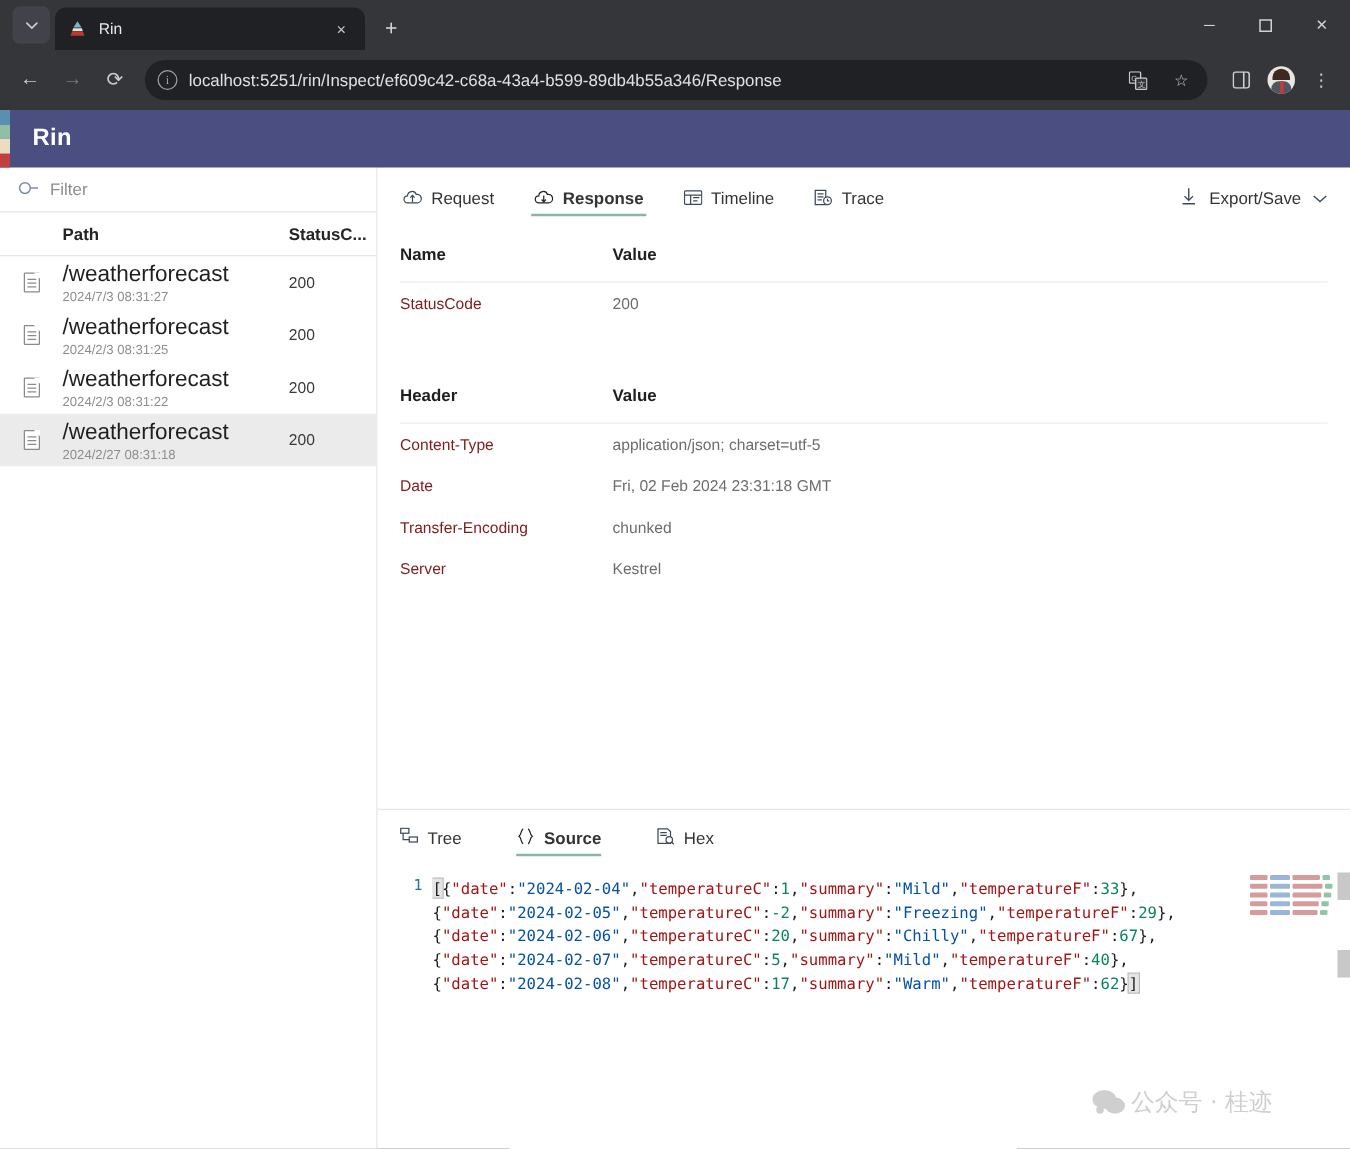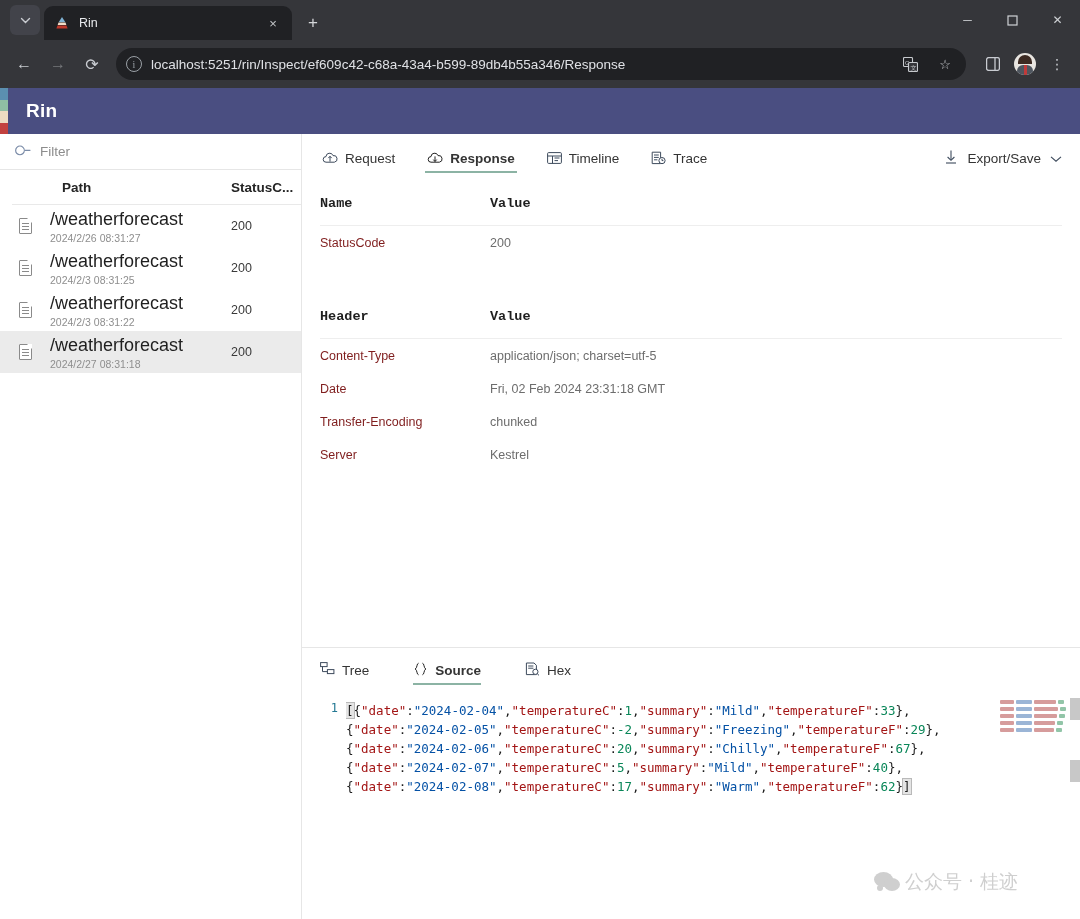--- a/index.html
+++ b/index.html
@@ -58,21 +58,21 @@
 
   .app-body { flex: 1; display: flex; min-height: 0; }
 
   
   .sidebar { width: 302px; flex: 0 0 302px; border-right: 1px solid #e6e6e6; display: flex; flex-direction: column; background: #fff; }
   .filter-row { height: 36px; display: flex; align-items: center; gap: 10px; padding: 0 16px; border-bottom: 1px solid #e6e6e6; }
   .filter-icon { color: #7b8ca8; font-size: 13px; transform: rotate(-45deg); display: inline-block; }
   .filter-input { border: 0; outline: 0; font-size: 13.5px; color: #3a3a3a; font-family: "Liberation Sans", sans-serif; flex: 1; background: transparent; }
   .filter-input::placeholder { color: #8c8c8c; }
 
-  .list-head { height: 35px; display: flex; align-items: center; border-bottom: 1px solid #e9e9e9; font-size: 13.5px; font-weight: bold; color: #252525; margin-left: 12px; }
+  .list-head { height: 35px; display: flex; align-items: center; border-bottom: 1px solid #e9e9e9; font-size: 13.5px; font-weight: bold; color: #252525; }
   .col-icon { width: 50px; flex: 0 0 50px; }
   .col-path { flex: 1; }
   .col-status { width: 70px; flex: 0 0 70px; }
 
   .list { flex: 1; overflow: hidden; }
   .row { height: 42px; display: flex; align-items: center; font-size: 12.5px; }
   .row.selected { background: #ebebeb; }
   .row .col-icon { display: flex; align-items: center; justify-content: center; }
   .doc-icon { width: 13px; height: 16px; border: 1.2px solid #8a8a8a; border-radius: 1px; position: relative; background: #fff; }
   .doc-icon::before { content: ""; position: absolute; right: -1.2px; top: -1.2px; border-left: 5px solid transparent; border-top: 5px solid #fff; }
@@ -88,21 +88,21 @@
   .main { flex: 1; display: flex; flex-direction: column; min-width: 0; }
   .tabbar { height: 48px; display: flex; align-items: center; padding: 0 18px; position: relative; }
   .ptab { display: flex; align-items: center; gap: 7px; font-size: 13.5px; color: #343434; padding: 0 2px; height: 48px; margin-right: 28px; position: relative; }
   .ptab.active { font-weight: bold; }
   .ptab.active::after { content: ""; position: absolute; left: 0; right: 0; bottom: 9px; height: 2px; background: #8cb3a4; }
   .ptab svg { display: block; }
   .export { margin-left: auto; display: flex; align-items: center; gap: 9px; font-size: 13.5px; color: #343434; }
 
   .content { flex: 1; overflow: hidden; padding: 0 18px; min-height: 0; display: flex; flex-direction: column; }
 
-  .kv-head { display: flex; align-items: center; height: 44px; font-size: 13.5px; font-weight: bold; color: #1f1f1f; border-bottom: 1px solid #eeeeee; font-family: Liberation Mono, monospace; }
+  .kv-head { display: flex; align-items: center; height: 44px; font-size: 13.5px; font-weight: bold; color: #1f1f1f; border-bottom: 1px solid #eeeeee; }
   .kv-row { display: flex; align-items: center; height: 33px; font-size: 12.5px; }
   .kv-name { width: 170px; flex: 0 0 170px; color: #7f1d1d; }
   .kv-val { flex: 1; color: #6d6d6d; }
   .kv-head .kv-val, .kv-head .kv-name { color: #1f1f1f; }
   .spacer-block { height: 36px; }
 
   
   .editor-wrap { border-top: 1px solid #e6e6e6; height: 272px; flex: 0 0 272px; display: flex; flex-direction: column; }
   .editor-tabs { height: 44px; display: flex; align-items: center; padding: 0 18px; gap: 14px; }
   .etab { display: flex; align-items: center; gap: 7px; font-size: 13.5px; color: #343434; height: 44px; margin-right: 30px; position: relative; }
@@ -228,21 +228,21 @@
           <div class="col-status">StatusC...</div>
         </div>
 
         <div class="list">
           <div class="row">
             <div class="col-icon">
                 <span class="doc-icon"></span>
               </div>
             <div class="col-path">
               <div class="row-path">/weatherforecast</div>
-              <div class="row-time">2024/2/26 08:31:27</div>
+              <div class="row-time">2024/7/3 08:31:27</div>
             </div>
             <div class="col-status row-status">200</div>
           </div>
           <div class="row">
             <div class="col-icon">
                 <span class="doc-icon"></span>
               </div>
             <div class="col-path">
               <div class="row-path">/weatherforecast</div>
               <div class="row-time">2024/2/3 08:31:25</div>

